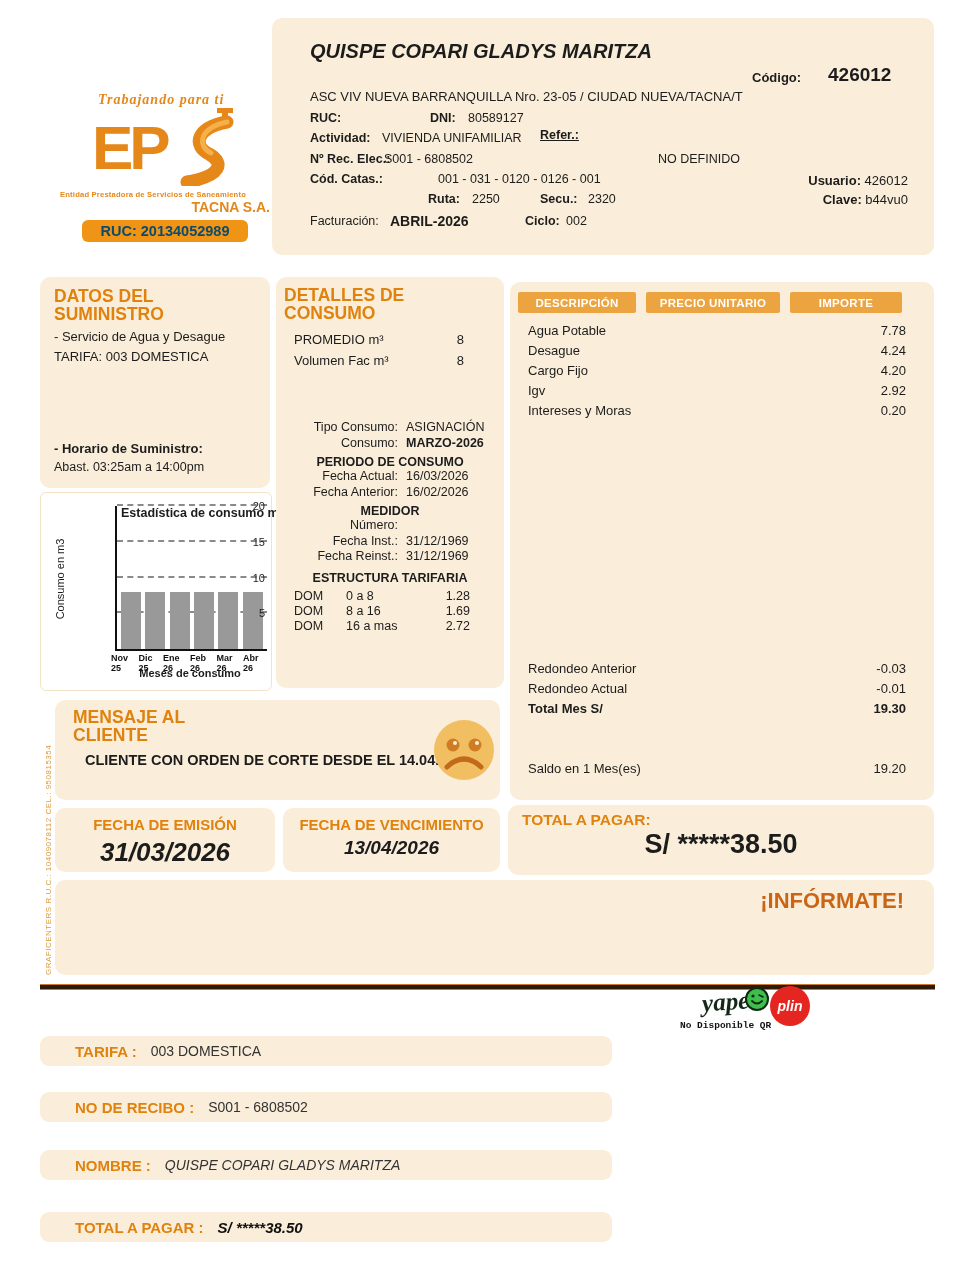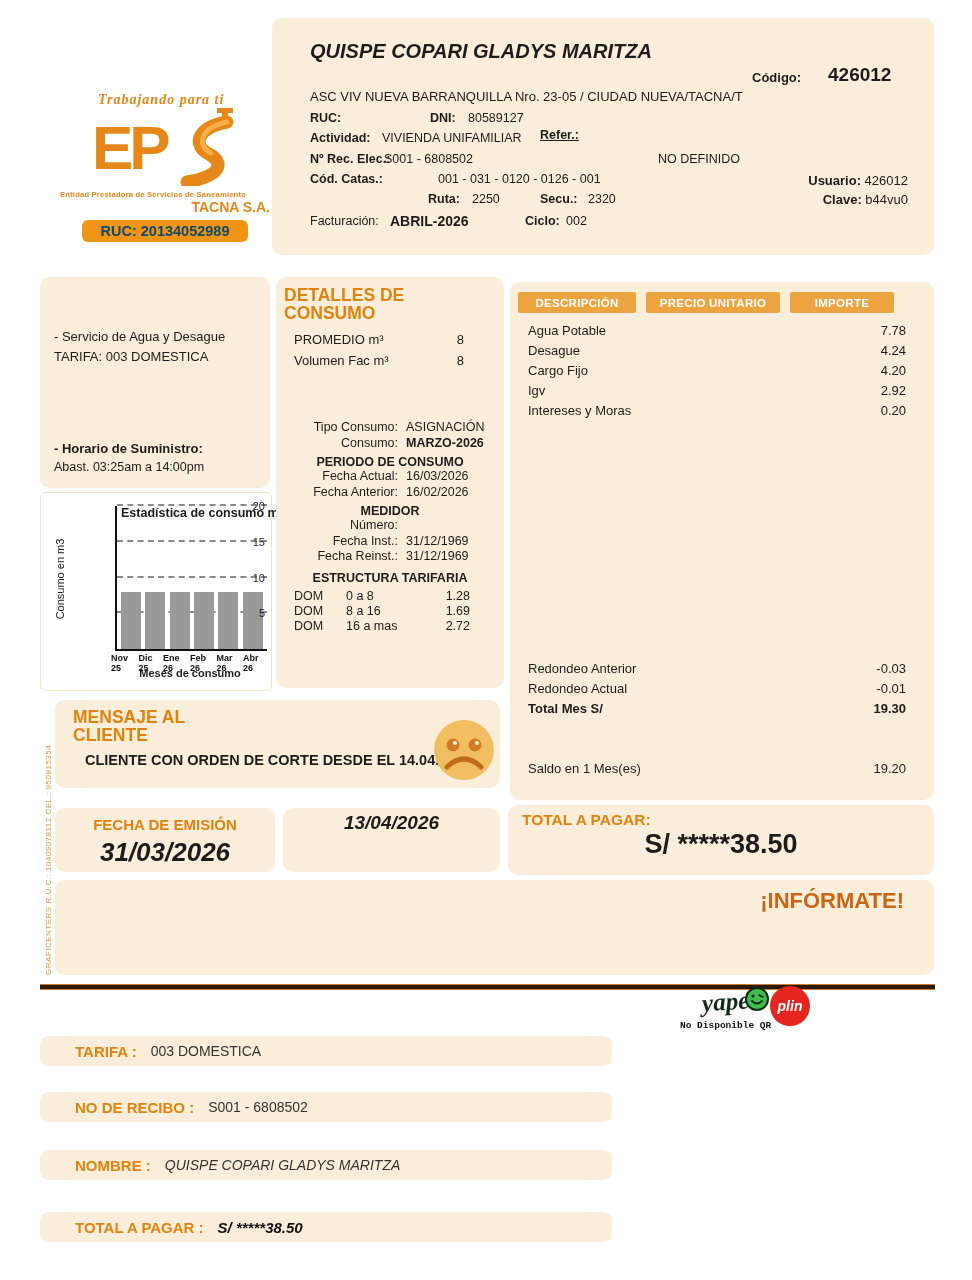--- a/index.html
+++ b/index.html
@@ -103,20 +103,21 @@
       <div><span class="b">Clave:</span> <span>b44vu0</span></div>
     </div>
 
     <div class="abs h-val" style="left:38px;top:196px;">Facturación:</div>
     <div class="abs b" style="left:118px;top:195px;font-size:14px;">ABRIL-2026</div>
     <div class="abs h-lbl" style="left:253px;top:196px;">Ciclo:</div>
     <div class="abs h-val" style="left:294px;top:196px;">002</div>
   </div>
 
   <div class="panel" style="left:40px;top:277px;width:230px;height:211px;">
+    <div class="abs otitle" style="left:14px;top:10px;font-size:17.5px;width:180px;">DATOS DEL SUMINISTRO</div>
     <div class="abs" style="left:14px;top:52px;font-size:13px;">- Servicio de Agua y Desague</div>
     <div class="abs" style="left:14px;top:72px;font-size:13px;">TARIFA: 003 DOMESTICA</div>
     <div class="abs b" style="left:14px;top:164px;font-size:13px;">- Horario de Suministro:</div>
     <div class="abs" style="left:14px;top:183px;font-size:12.5px;">Abast. 03:25am a 14:00pm</div>
   </div>
 
   <div class="chart-panel" style="left:40px;top:492px;width:230px;height:197px;">
     <div class="abs b" style="left:80px;top:13px;font-size:12.5px;white-space:nowrap;">Estadística de consumo m³</div>
     <div class="abs" style="left:-36px;top:80px;transform:rotate(-90deg);font-size:11px;width:110px;text-align:center;">Consumo en m3</div>
     <div class="plot" style="left:74px;top:13px;width:150px;height:143px;">
@@ -214,21 +215,21 @@
             <span class="t3">2.72</span>
           </div>
         </div>
     </div>
   </div>
 
   <div class="panel" style="left:510px;top:282px;width:424px;height:518px;">
     <div style="display:flex;gap:10px;margin:10px 0 0 8px;">
       <div class="pill" style="width:118px;">DESCRIPCIÓN</div>
       <div class="pill" style="width:134px;">PRECIO UNITARIO</div>
-      <div class="pill" style="width:104px;">IMPORTE</div>
+      <div class="pill" style="width:112px;">IMPORTE</div>
     </div>
     <div id="importes-rows" style="margin-top:8px;">
         <div class="imp-row">
           <span>Agua Potable</span>
           <span>7.78</span>
         </div>
         <div class="imp-row">
           <span>Desague</span>
           <span>4.24</span>
         </div>
@@ -258,21 +259,21 @@
         <span>Total Mes S/</span>
         <span>19.30</span>
       </div>
     </div>
     <div class="abs imp-row" style="left:0;right:0;top:477px;">
       <span>Saldo en 1 Mes(es)</span>
       <span>19.20</span>
     </div>
   </div>
 
-  <div class="panel" style="left:55px;top:700px;width:445px;height:88px;">
+  <div class="panel" style="left:55px;top:700px;width:445px;height:100px;">
     <div class="otitle" style="padding:8px 0 0 18px;font-size:17.5px;">
       <div>MENSAJE AL</div>
       <div>CLIENTE</div>
     </div>
     <div class="abs b" style="left:30px;top:52px;font-size:14.5px;">CLIENTE CON ORDEN DE CORTE DESDE EL 14.04.2026</div>
     <span class="abs" style="right:4px;top:18px;">
       <svg width="64" height="64" viewBox="0 0 64 64">
         <circle cx="32" cy="32" r="30" fill="#F2BE62"></circle>
         <circle cx="21" cy="27" r="6.5" fill="#D07C22"></circle>
         <circle cx="43" cy="27" r="6.5" fill="#D07C22"></circle>
@@ -281,20 +282,21 @@
         <path d="M15 49 Q32 33 49 49" stroke="#C06A1A" stroke-width="5" fill="none" stroke-linecap="round"></path>
       </svg>
     </span>
   </div>
 
   <div class="panel" style="left:55px;top:808px;width:220px;height:64px;">
     <div class="otitle" style="text-align:center;padding-top:9px;font-size:15px;">FECHA DE EMISIÓN</div>
     <div class="b" style="text-align:center;font-style:italic;font-size:26px;margin-top:4px;">31/03/2026</div>
   </div>
   <div class="panel" style="left:283px;top:808px;width:217px;height:64px;">
+    <div class="otitle" style="text-align:center;padding-top:9px;font-size:15px;">FECHA DE VENCIMIENTO</div>
     <div class="b" style="text-align:center;font-style:italic;font-size:19px;margin-top:4px;">13/04/2026</div>
   </div>
 
   <div class="panel" style="left:508px;top:805px;width:426px;height:70px;">
     <div class="abs otitle" style="left:14px;top:7px;font-size:15.5px;">TOTAL A PAGAR:</div>
     <div class="abs b" style="left:0;right:0;top:24px;text-align:center;font-size:27px;">S/ *****38.50</div>
   </div>
 
   <div class="panel" style="left:55px;top:880px;width:879px;height:95px;">
     <div class="abs b" style="right:30px;top:8px;font-size:22px;color:#C96515;">¡INFÓRMATE!</div>

